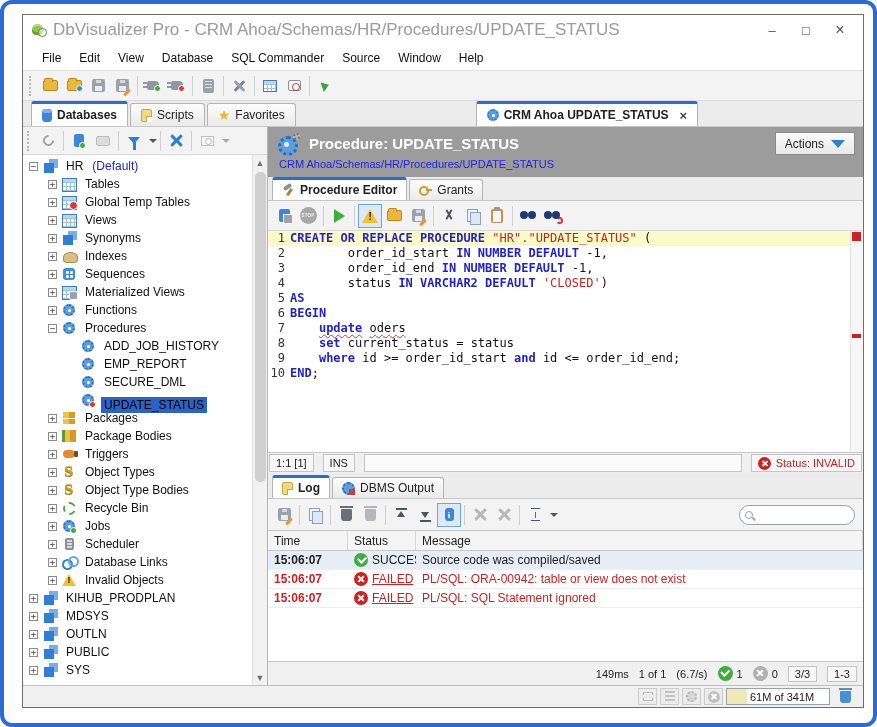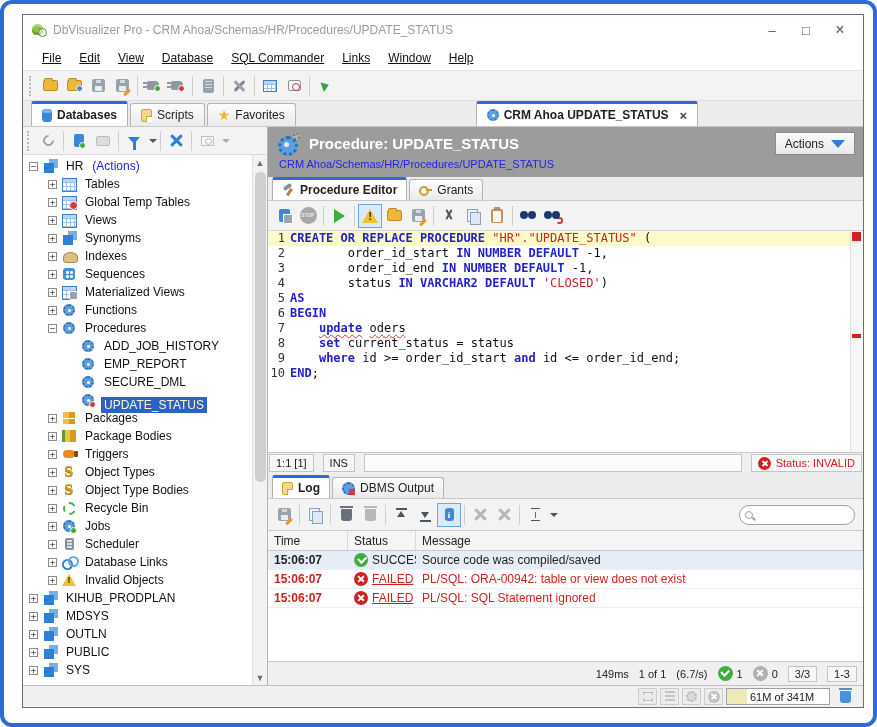--- a/index.html
+++ b/index.html
@@ -7,28 +7,28 @@
   .screen-frame { position:absolute; inset:0; border:4px solid #2a6bd5; border-radius:12px; background:#fff; }
 
   
   .app-window { position:absolute; left:18px; top:10px; width:842px; height:694px; background:#fff; border:1px solid #6e6e6e; display:flex; flex-direction:column; font-size:12px; color:#222; }
 
   
   .titlebar { height:30px; display:flex; align-items:center; padding:0 6px; background:#fff; flex:none; }
   .app-icon { width:16px; height:14px; position:relative; margin:0 6px 0 2px; flex:none; }
   .app-icon::before { content:""; position:absolute; left:1px; top:1px; width:11px; height:11px; background:#8fc34a; border-radius:50% 50% 40% 40%; box-shadow:inset 0 -3px 0 #6fa32e, inset 0 2px 0 #b4dd7f; }
   .app-icon::after { content:""; position:absolute; right:0; bottom:0; width:7px; height:7px; border:1.5px solid #5e8f2a; border-radius:50%; background:rgba(255,255,255,.6); }
-  .title-text { color:#9b9b9b; font-size:12px; white-space:nowrap; overflow:hidden; }
+  .title-text { color:#9b9b9b; font-size:17px; white-space:nowrap; overflow:hidden; }
   .win-controls { margin-left:auto; display:flex; align-items:center; }
   .win-btn { width:34px; height:26px; display:flex; align-items:center; justify-content:center; color:#555; font-size:13px; }
   .win-btn.close { font-size:16px; }
 
   
   .menubar { height:26px; display:flex; align-items:center; padding-left:10px; background:#fff; border-bottom:1px solid #e4e4e4; flex:none; }
-  .menu-item { padding:4px 9px; color:#111;text-decoration:underline; }
+  .menu-item { padding:4px 9px; color:#111; }
 
   
   .main-toolbar { height:30px; display:flex; align-items:center; background:#f3f3f3; border-bottom:1px solid #dcdcdc; padding-left:4px; flex:none; }
   .grip { width:5px; height:20px; border-left:2px dotted #b8b8b8; margin:0 4px 0 2px; flex:none; }
   .tbtn { width:24px; height:24px; display:flex; align-items:center; justify-content:center; position:relative; flex:none; }
   .tsep { width:1px; height:20px; background:#cfcfcf; margin:0 3px; flex:none; }
 
   
   .ti-folder { width:15px; height:11px; background:#ecb73d; border:1px solid #c08a18; border-radius:2px; position:relative; }
   .ti-folder::before { content:""; position:absolute; left:0; top:-3px; width:7px; height:3px; background:#ecb73d; border:1px solid #c08a18; border-bottom:none; border-radius:2px 2px 0 0; }
@@ -90,21 +90,21 @@
   .li-props::after { content:""; position:absolute; right:1px; bottom:0; width:5px; height:5px; border:1.5px solid #b8b8b8; border-radius:50%; }
   .dd-arrow { width:0; height:0; border-left:4px solid transparent; border-right:4px solid transparent; border-top:4px solid #555; margin-left:3px; }
   .dd-arrow.dim { border-top-color:#aaa; }
 
   .tree-wrap { flex:1; display:flex; min-height:0; }
   .tree { flex:1; overflow:hidden; padding-top:2px; background:#fff; }
   .tree-row { height:18px; display:flex; align-items:center; white-space:nowrap; }
   .expander { width:9px; height:9px; border:1px solid #8b8b8b; background:#fff; font-size:9px; line-height:7px; text-align:center; color:#444; margin-right:5px; flex:none; font-family:"DejaVu Sans Mono",monospace; }
   .expander.hidden { visibility:hidden; }
   .tree-label { padding:1px 3px; color:#111; }
-  .tree-label.sel-label { background:#2a63c5; color:#fef9c3;margin-top:9px; }
+  .tree-label.sel-label { background:#2a63c5; color:#000000;margin-top:9px; }
   .tree-suffix { color:#2222dd; margin-left:6px; }
 
   
   .ic { width:16px; height:14px; position:relative; margin-right:4px; flex:none; display:inline-block; }
   .ic-schema::before { content:""; position:absolute; right:1px; top:0; width:9px; height:9px; background:#79aee6; }
   .ic-schema::after { content:""; position:absolute; left:1px; bottom:0; width:10px; height:10px; background:#2f7fd6; }
   .ic-tables::before,.ic-gtt::before,.ic-views::before,.ic-mviews::before { content:""; border:1px solid #3e7cc4; background:
       linear-gradient(#bcd6f0 0 3px, transparent 3px),
       repeating-linear-gradient(90deg, transparent 0 3px, #9cc0e6 3px 4px),
       repeating-linear-gradient(transparent 0 3px, #9cc0e6 3px 4px), #fff; width:13px; height:12px; position:absolute; left:0; top:1px; }
@@ -291,21 +291,21 @@
         <div class="win-btn close">×</div>
       </div>
     </div>
 
     <div class="menubar" id="menu">
         <div class="menu-item">File</div>
         <div class="menu-item">Edit</div>
         <div class="menu-item">View</div>
         <div class="menu-item">Database</div>
         <div class="menu-item">SQL Commander</div>
-        <div class="menu-item">Links</div>
+        <div class="menu-item">Source</div>
         <div class="menu-item">Window</div>
         <div class="menu-item">Help</div>
       </div>
 
     <div class="main-toolbar">
       <span class="grip"></span>
       <div class="tbtn">
           <span class="ti-folder"></span>
         </div>
       <div class="tbtn">
@@ -405,21 +405,21 @@
               <span class="li-props"></span>
             </div>
           <span class="dd-arrow dim"></span>
         </div>
         <div class="tree-wrap">
           <div class="tree" id="tree">
               <div class="tree-row" style="padding-left: 6px;">
                 <span class="expander">−</span>
                 <span class="ic ic-schema"></span>
                 <span class="tree-label">HR</span>
-                <span class="tree-suffix">(Actions)</span>
+                <span class="tree-suffix">(Default)</span>
               </div>
               <div class="tree-row" style="padding-left: 25px;">
                 <span class="expander">+</span>
                 <span class="ic ic-tables"></span>
                 <span class="tree-label">Tables</span>
               </div>
               <div class="tree-row" style="padding-left: 25px;">
                 <span class="expander">+</span>
                 <span class="ic ic-gtt"></span>
                 <span class="tree-label">Global Temp Tables</span>

